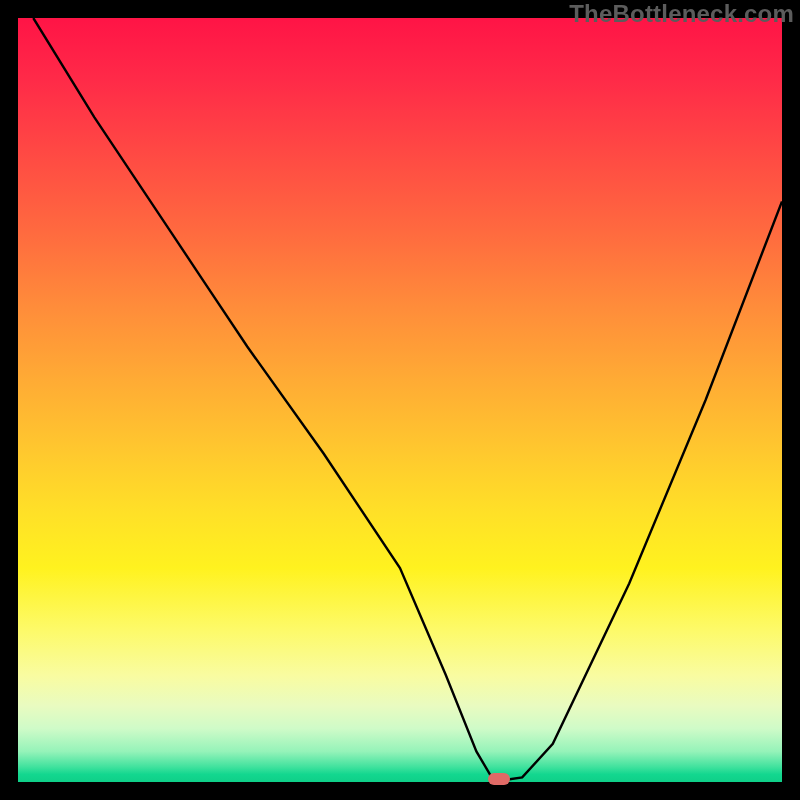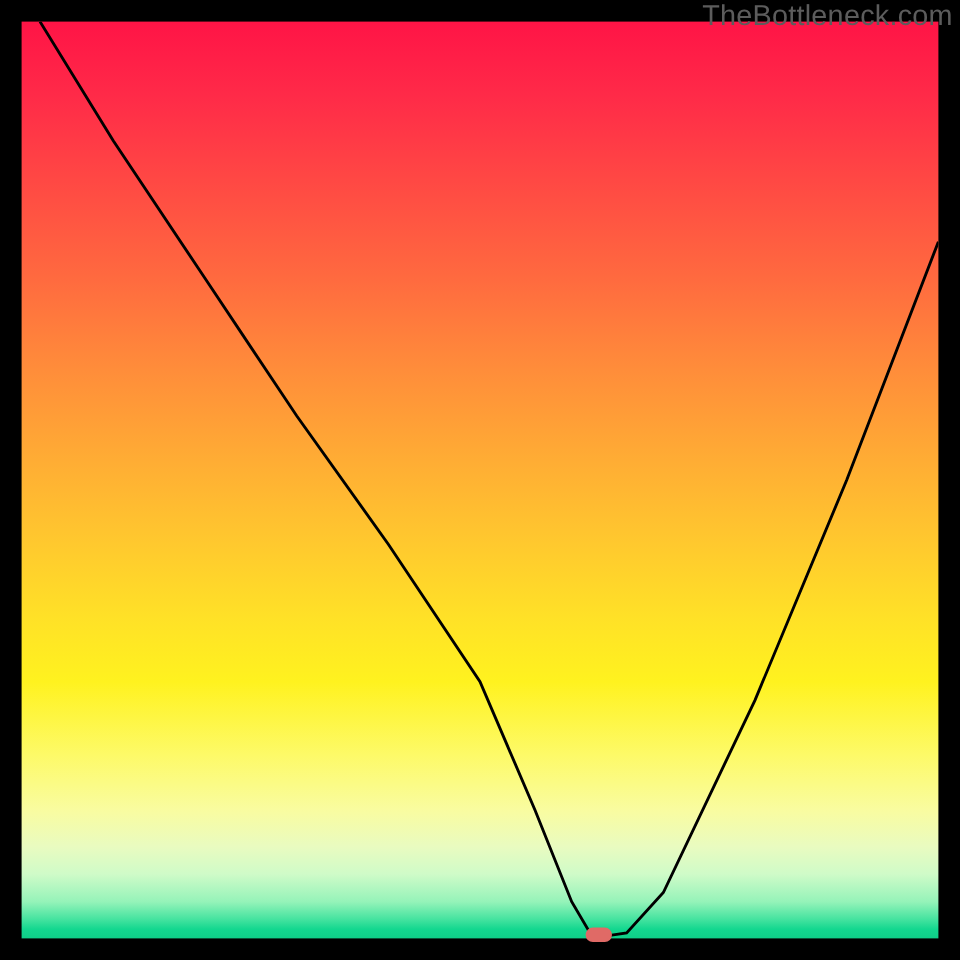--- a/index.html
+++ b/index.html
@@ -46,21 +46,21 @@
       #13d78f 99%,
       #0fcf88 100%
     );
   }
   .watermark {
     position: absolute;
     top: 0;
     right: 6px;
     color: #5c5c5c;
     font-size: 24px;
-    font-weight: 400;
+    font-weight: 700;
     letter-spacing: 0.2px;
     user-select: none;
   }
   svg.curve {
     position: absolute;
     left: 0;
     top: 0;
     width: 764px;
     height: 764px;
   }

